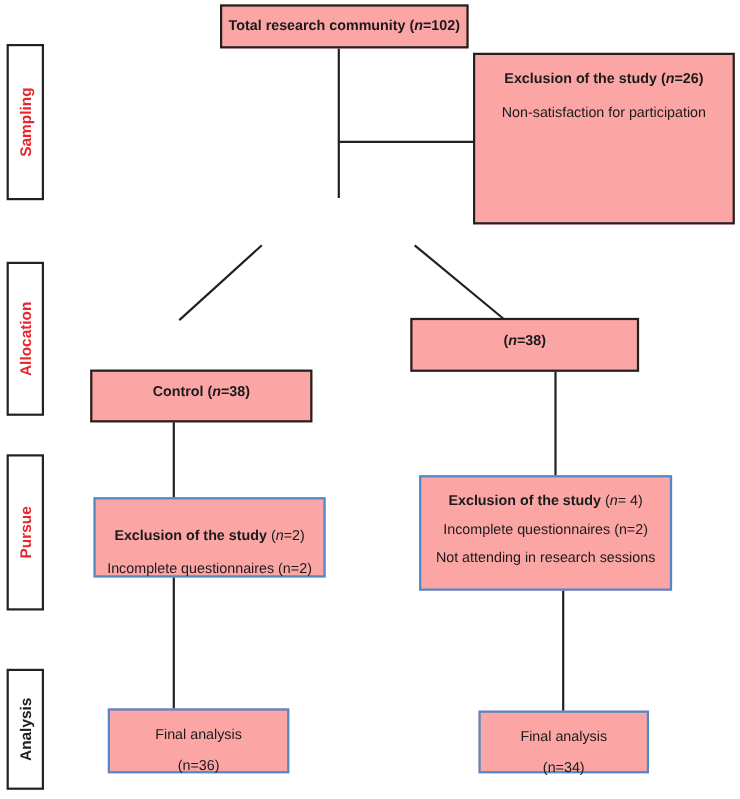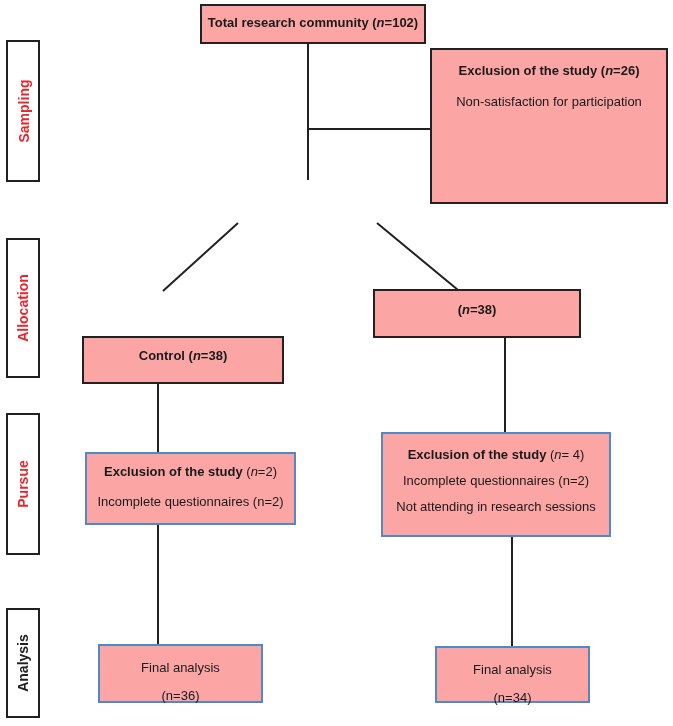--- a/index.html
+++ b/index.html
@@ -30,21 +30,21 @@
   #stage-allocation{top:238px;height:140px;}
   #stage-pursue{top:413px;height:142px;}
   #stage-analysis{top:608px;height:110px;}
   
   #box-total{left:200px;top:4px;width:226px;height:40px;padding-top:7px;}
   #box-exclusion-sampling{left:430px;top:48px;width:238px;height:156px;padding-top:11px;}
   #box-exclusion-sampling .title{margin-bottom:11px;}
   #box-allocation{left:200px;top:178px;width:226px;height:44px;padding-top:6px;}
   #box-control{left:82px;top:290px;width:202px;height:48px;padding-top:8px;margin-top:46px;}
   #box-intervention{left:373px;top:289px;width:208px;height:49px;padding-top:9px;}
-  #box-exclusion-control{left:85px;top:452px;width:211px;height:73px;padding-top:8px;}
+  #box-exclusion-control{left:85px;top:452px;width:211px;height:73px;padding-top:23px;}
   #box-exclusion-control .title{margin-bottom:10px;}
   #box-exclusion-intervention{left:381px;top:432px;width:230px;height:105px;padding-top:8px;}
   #box-exclusion-intervention .line{line-height:26px;}
   #box-final-control{left:98px;top:644px;width:165px;height:59px;padding-top:8px;}
   #box-final-control .line{line-height:28px;}
   #box-final-intervention{left:435px;top:646px;width:155px;height:57px;padding-top:8px;}
   #box-final-intervention .line{line-height:28px;}
 </style>
 </head>
 <body>

